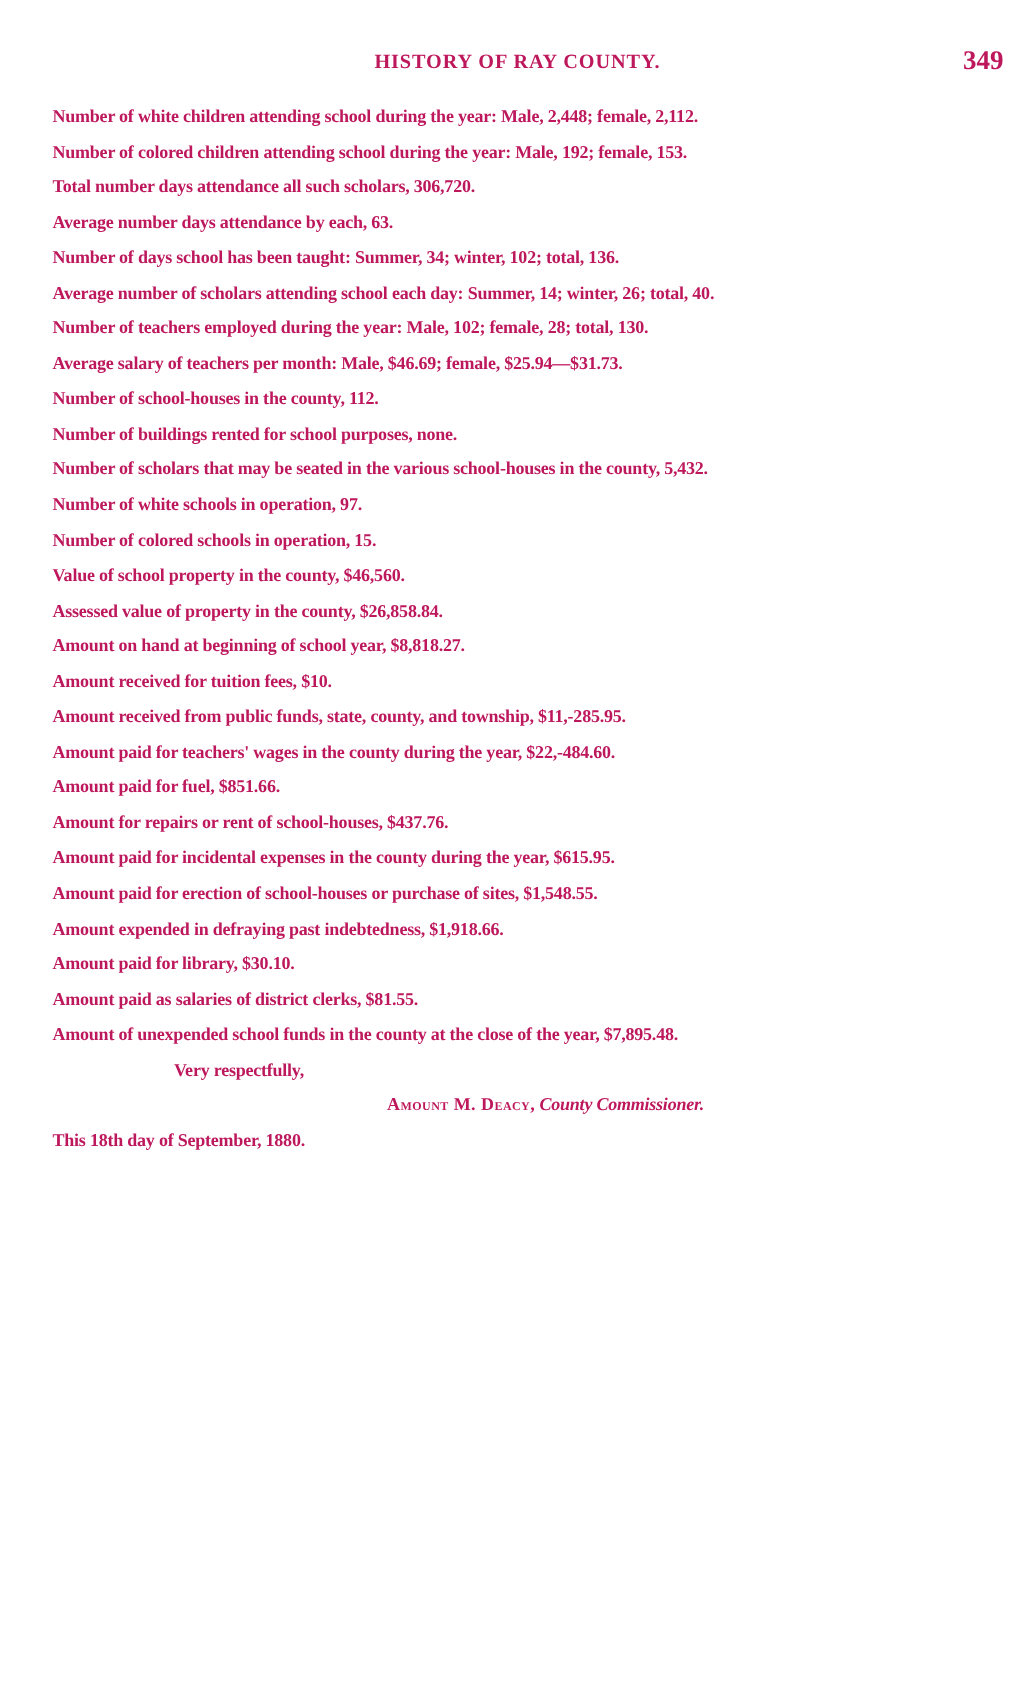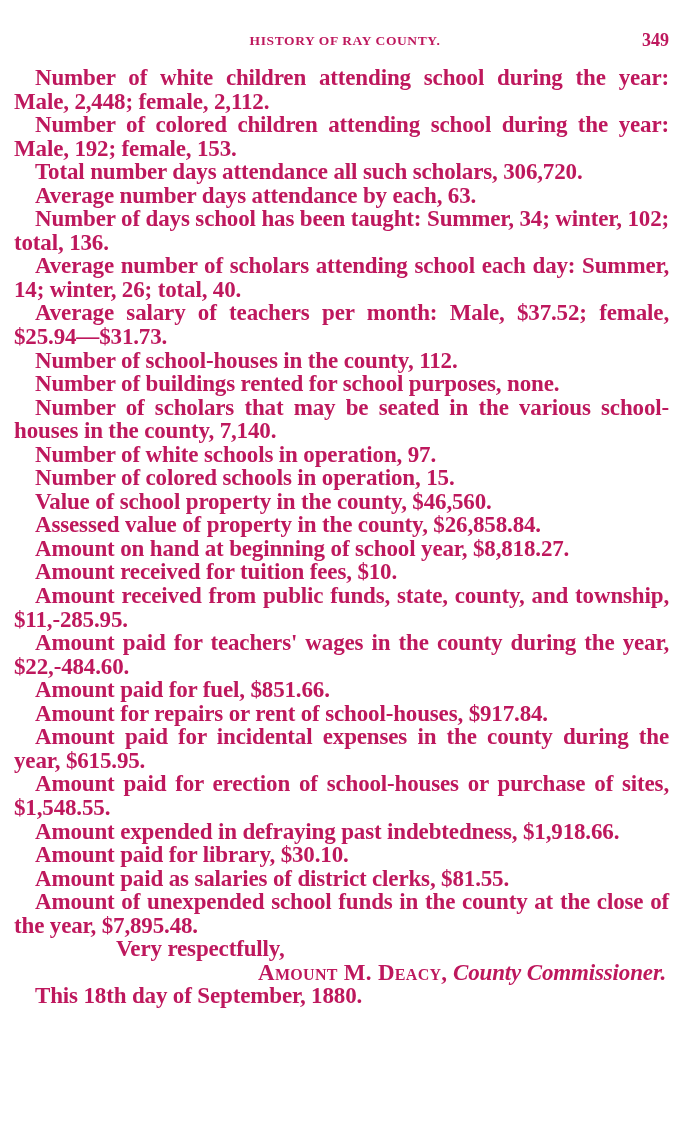--- a/index.html
+++ b/index.html
@@ -15,21 +15,21 @@
   .running-title {
     position: absolute; left: 0; width: 690px; text-align: center;
     font-size: 13.5px; letter-spacing: 0.6px; font-weight: bold;
     top: 3px;
   }
   .page-number {
     position: absolute; right: 21px; top: 0px; font-size: 18px; font-weight: bold;
   }
   .body-text {
     position: absolute; left: 14px; top: 66px; width: 655px;
-    font-size: 23px; line-height: 23.55px; font-weight: bold;
+    font-size: 12px; line-height: 23.55px; font-weight: bold;
     letter-spacing: -0.15px;
   }
   .para {
     margin: 0; text-indent: 21px; text-align: justify;
     text-align-last: left;
   }
   .closing-line {
     margin: 0; padding-left: 102px;
   }
   .signature {
@@ -48,34 +48,35 @@
     <div class="page-number">349</div>
   </div>
 
   <div class="body-text">
     <p class="para">Number of white children attending school during the year: Male, 2,448; female, 2,112.</p>
     <p class="para">Number of colored children attending school during the year: Male, 192; female, 153.</p>
     <p class="para">Total number days attendance all such scholars, 306,720.</p>
     <p class="para">Average number days attendance by each, 63.</p>
     <p class="para">Number of days school has been taught: Summer, 34; winter, 102; total, 136.</p>
     <p class="para">Average number of scholars attending school each day: Summer, 14; winter, 26; total, 40.</p>
-    <p class="para">Average salary of teachers per month: Male, $37.52; female, $25.94—$31.73.</p>
+    <p class="para">Number of teachers employed during the year: Male, 102; female, 28; total, 130.</p>
+    <p class="para">Average salary of teachers per month: Male, $46.69; female, $25.94—$31.73.</p>
     <p class="para">Number of school-houses in the county, 112.</p>
     <p class="para">Number of buildings rented for school purposes, none.</p>
-    <p class="para">Number of scholars that may be seated in the various school-houses in the county, 7,140.</p>
+    <p class="para">Number of scholars that may be seated in the various school-houses in the county, 5,432.</p>
     <p class="para">Number of white schools in operation, 97.</p>
     <p class="para">Number of colored schools in operation, 15.</p>
     <p class="para">Value of school property in the county, $46,560.</p>
     <p class="para">Assessed value of property in the county, $26,858.84.</p>
     <p class="para">Amount on hand at beginning of school year, $8,818.27.</p>
     <p class="para">Amount received for tuition fees, $10.</p>
     <p class="para">Amount received from public funds, state, county, and township, $11,-285.95.</p>
     <p class="para">Amount paid for teachers' wages in the county during the year, $22,-484.60.</p>
     <p class="para">Amount paid for fuel, $851.66.</p>
-    <p class="para">Amount for repairs or rent of school-houses, $917.84.</p>
+    <p class="para">Amount for repairs or rent of school-houses, $437.76.</p>
     <p class="para">Amount paid for incidental expenses in the county during the year, $615.95.</p>
     <p class="para">Amount paid for erection of school-houses or purchase of sites, $1,548.55.</p>
     <p class="para">Amount expended in defraying past indebtedness, $1,918.66.</p>
     <p class="para">Amount paid for library, $30.10.</p>
     <p class="para">Amount paid as salaries of district clerks, $81.55.</p>
     <p class="para">Amount of unexpended school funds in the county at the close of the year, $7,895.48.</p>
 
     <p class="closing-line">Very respectfully,</p>
     <p class="signature"><span class="sig-name">Amount M. Deacy,</span> <span class="sig-title">County Commissioner.</span></p>
     <p class="date-line">This 18th day of September, 1880.</p>

